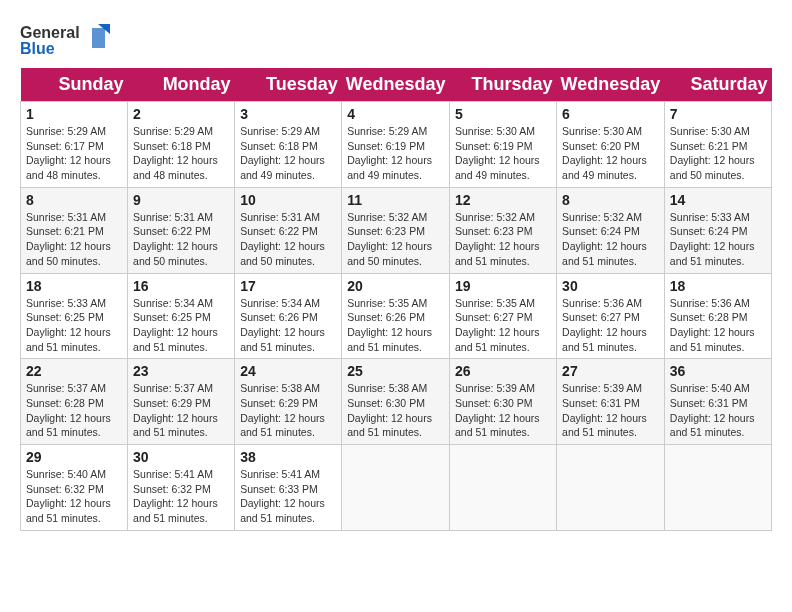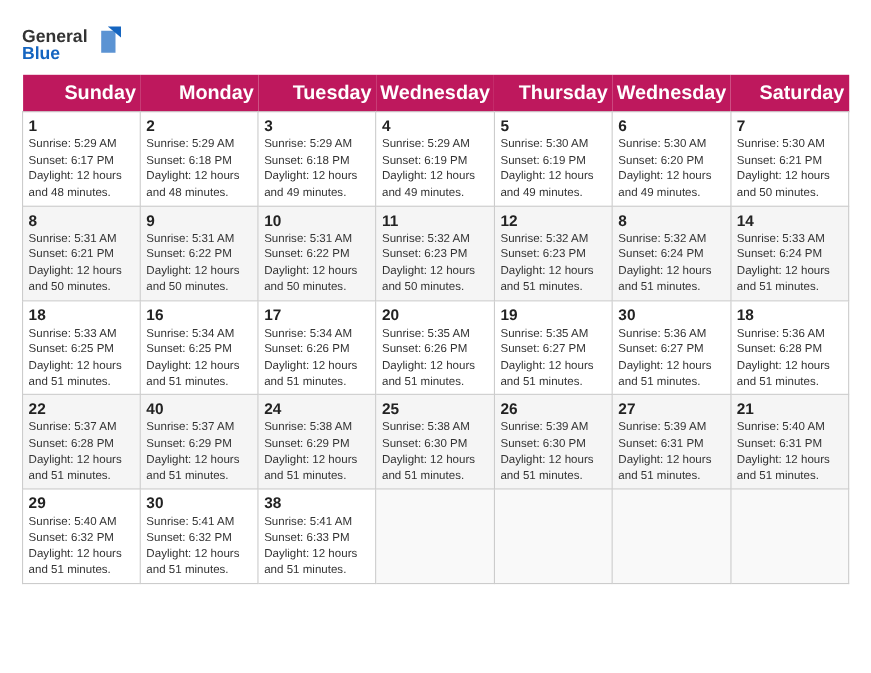--- a/index.html
+++ b/index.html
@@ -196,41 +196,41 @@
           <span class="day-number">18</span>
           <div class="day-info">Sunrise: 5:36 AM<br>Sunset: 6:28 PM<br>Daylight: 12 hours and 51 minutes.</div>
         </td>
       </tr>
       <tr class="week-row">
         <td>
           <span class="day-number">22</span>
           <div class="day-info">Sunrise: 5:37 AM<br>Sunset: 6:28 PM<br>Daylight: 12 hours and 51 minutes.</div>
         </td>
         <td>
-          <span class="day-number">40</span>
+          <span class="day-number">23</span>
           <div class="day-info">Sunrise: 5:37 AM<br>Sunset: 6:29 PM<br>Daylight: 12 hours and 51 minutes.</div>
         </td>
         <td>
           <span class="day-number">24</span>
           <div class="day-info">Sunrise: 5:38 AM<br>Sunset: 6:29 PM<br>Daylight: 12 hours and 51 minutes.</div>
         </td>
         <td>
           <span class="day-number">25</span>
           <div class="day-info">Sunrise: 5:38 AM<br>Sunset: 6:30 PM<br>Daylight: 12 hours and 51 minutes.</div>
         </td>
         <td>
           <span class="day-number">26</span>
           <div class="day-info">Sunrise: 5:39 AM<br>Sunset: 6:30 PM<br>Daylight: 12 hours and 51 minutes.</div>
         </td>
         <td>
           <span class="day-number">27</span>
           <div class="day-info">Sunrise: 5:39 AM<br>Sunset: 6:31 PM<br>Daylight: 12 hours and 51 minutes.</div>
         </td>
         <td>
-          <span class="day-number">21</span>
+          <span class="day-number">36</span>
           <div class="day-info">Sunrise: 5:40 AM<br>Sunset: 6:31 PM<br>Daylight: 12 hours and 51 minutes.</div>
         </td>
       </tr>
       <tr class="week-row">
         <td>
           <span class="day-number">29</span>
           <div class="day-info">Sunrise: 5:40 AM<br>Sunset: 6:32 PM<br>Daylight: 12 hours and 51 minutes.</div>
         </td>
         <td>
           <span class="day-number">30</span>

